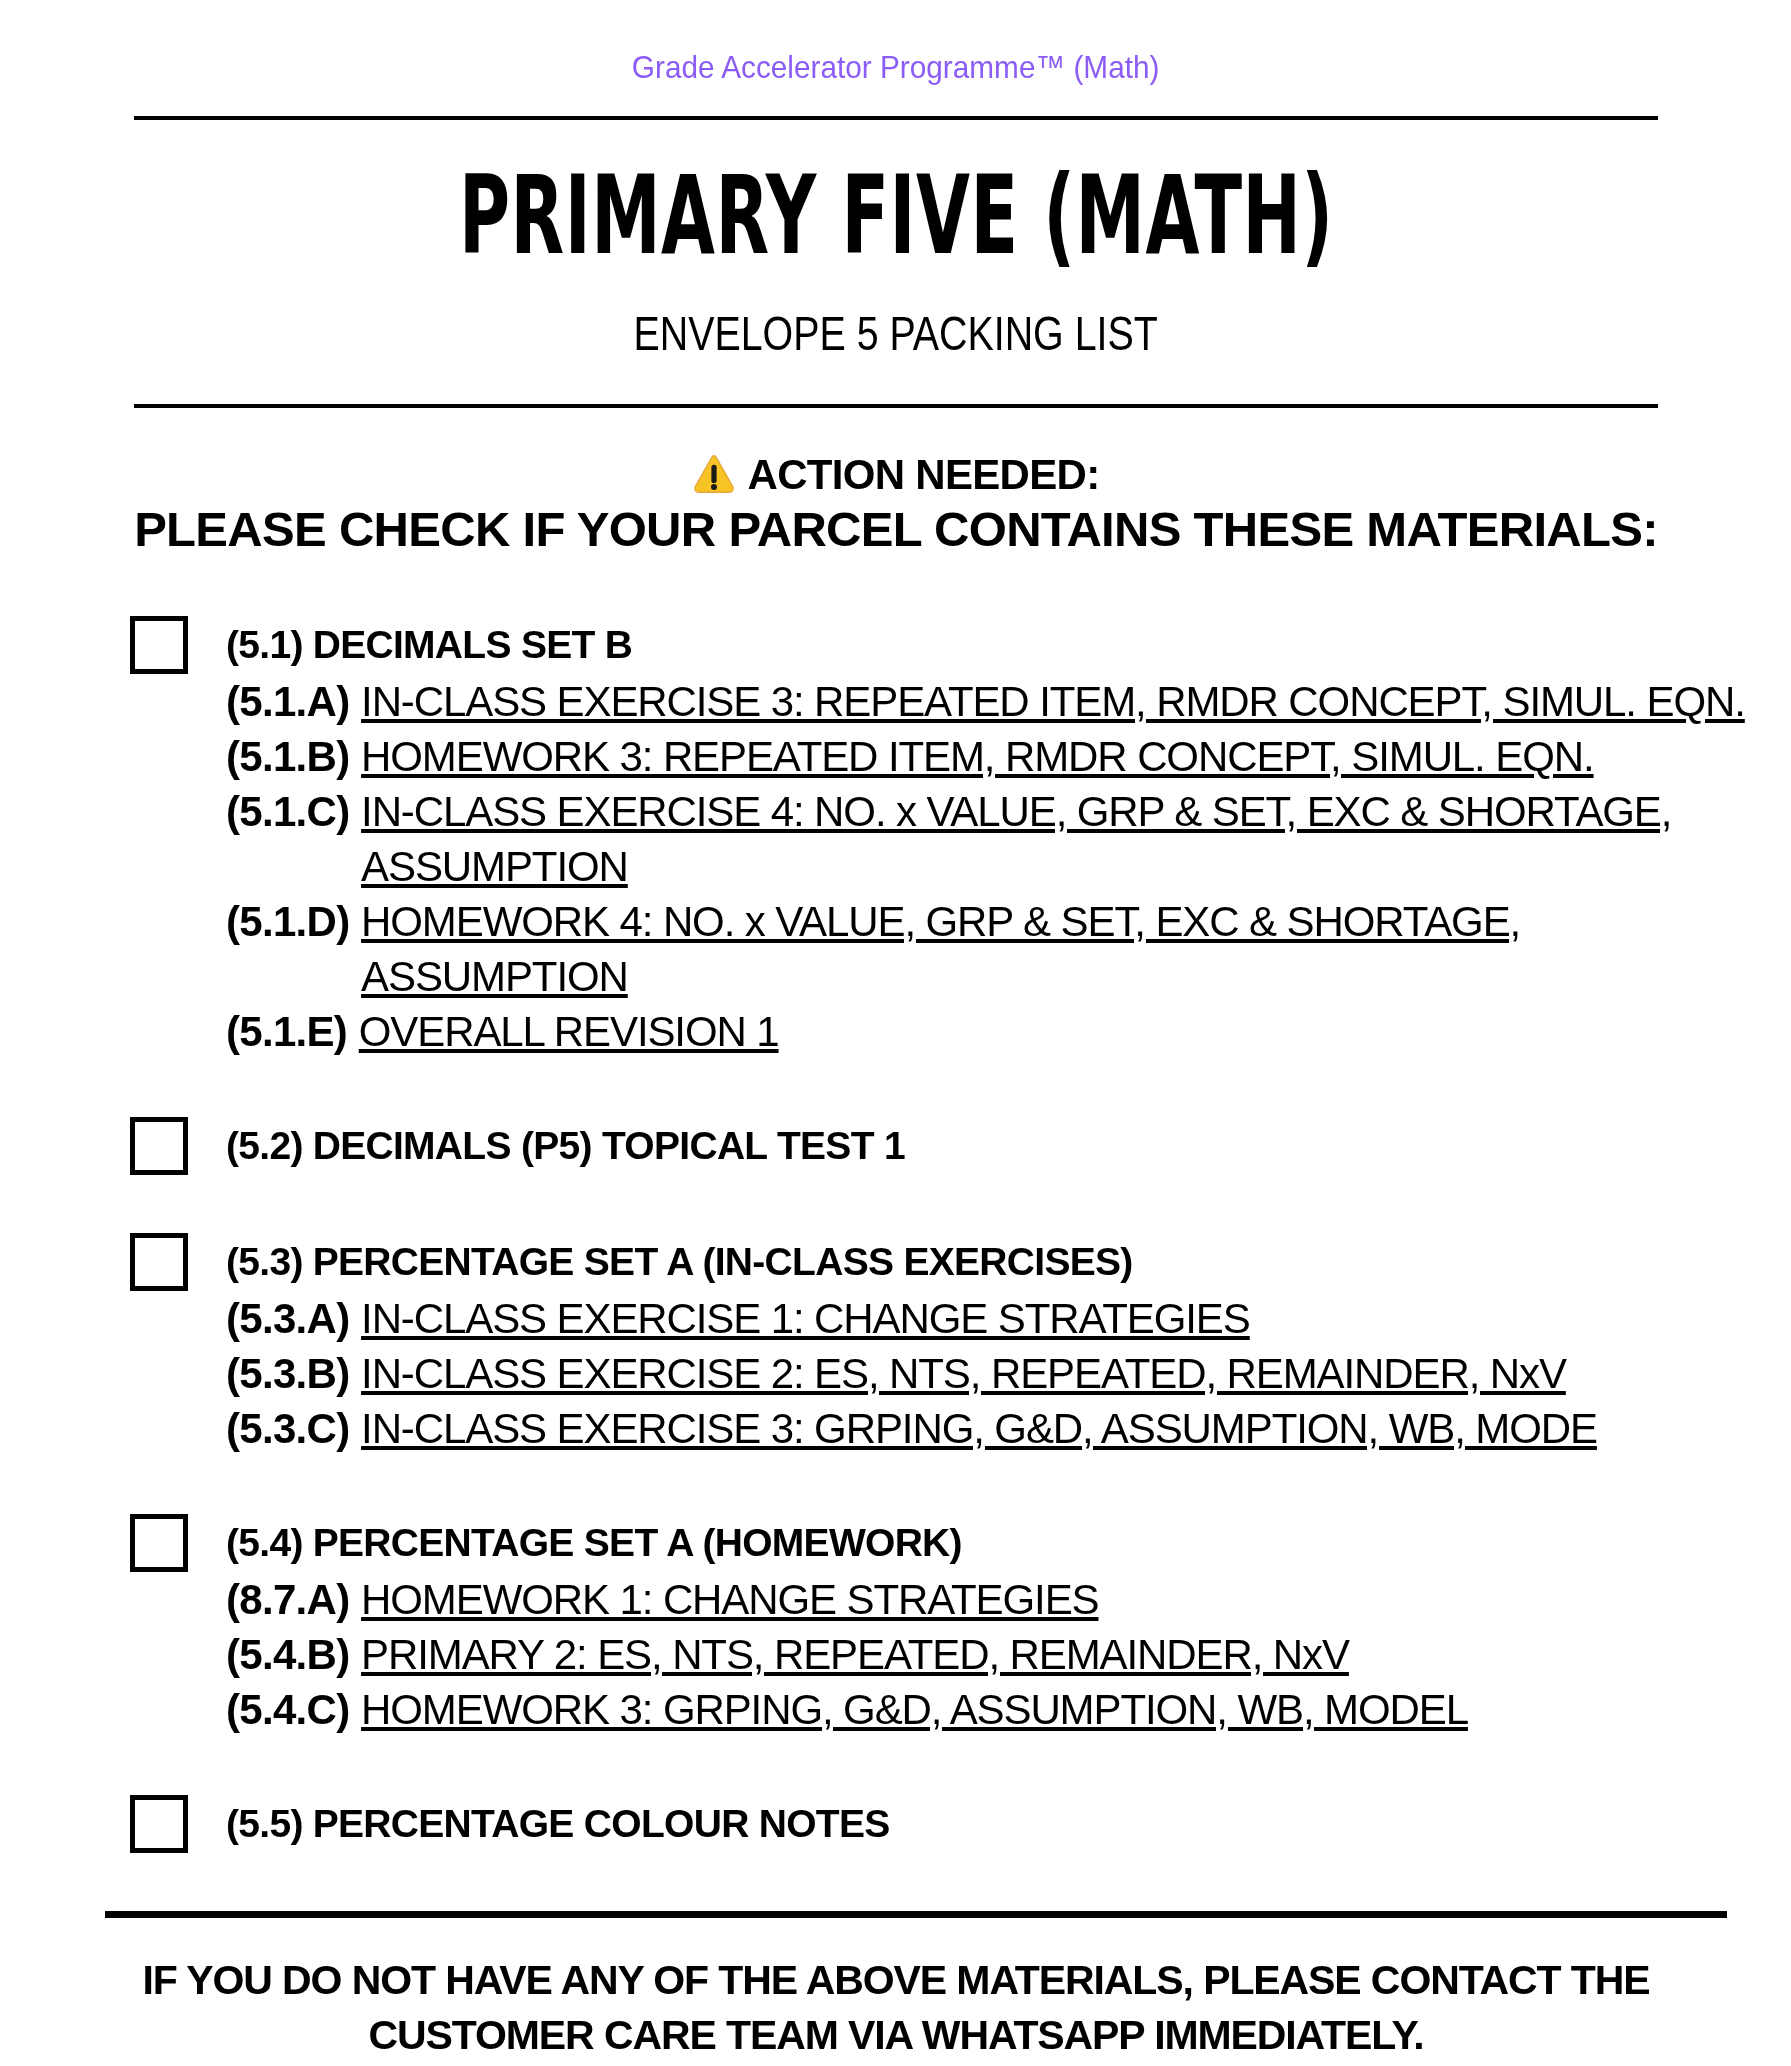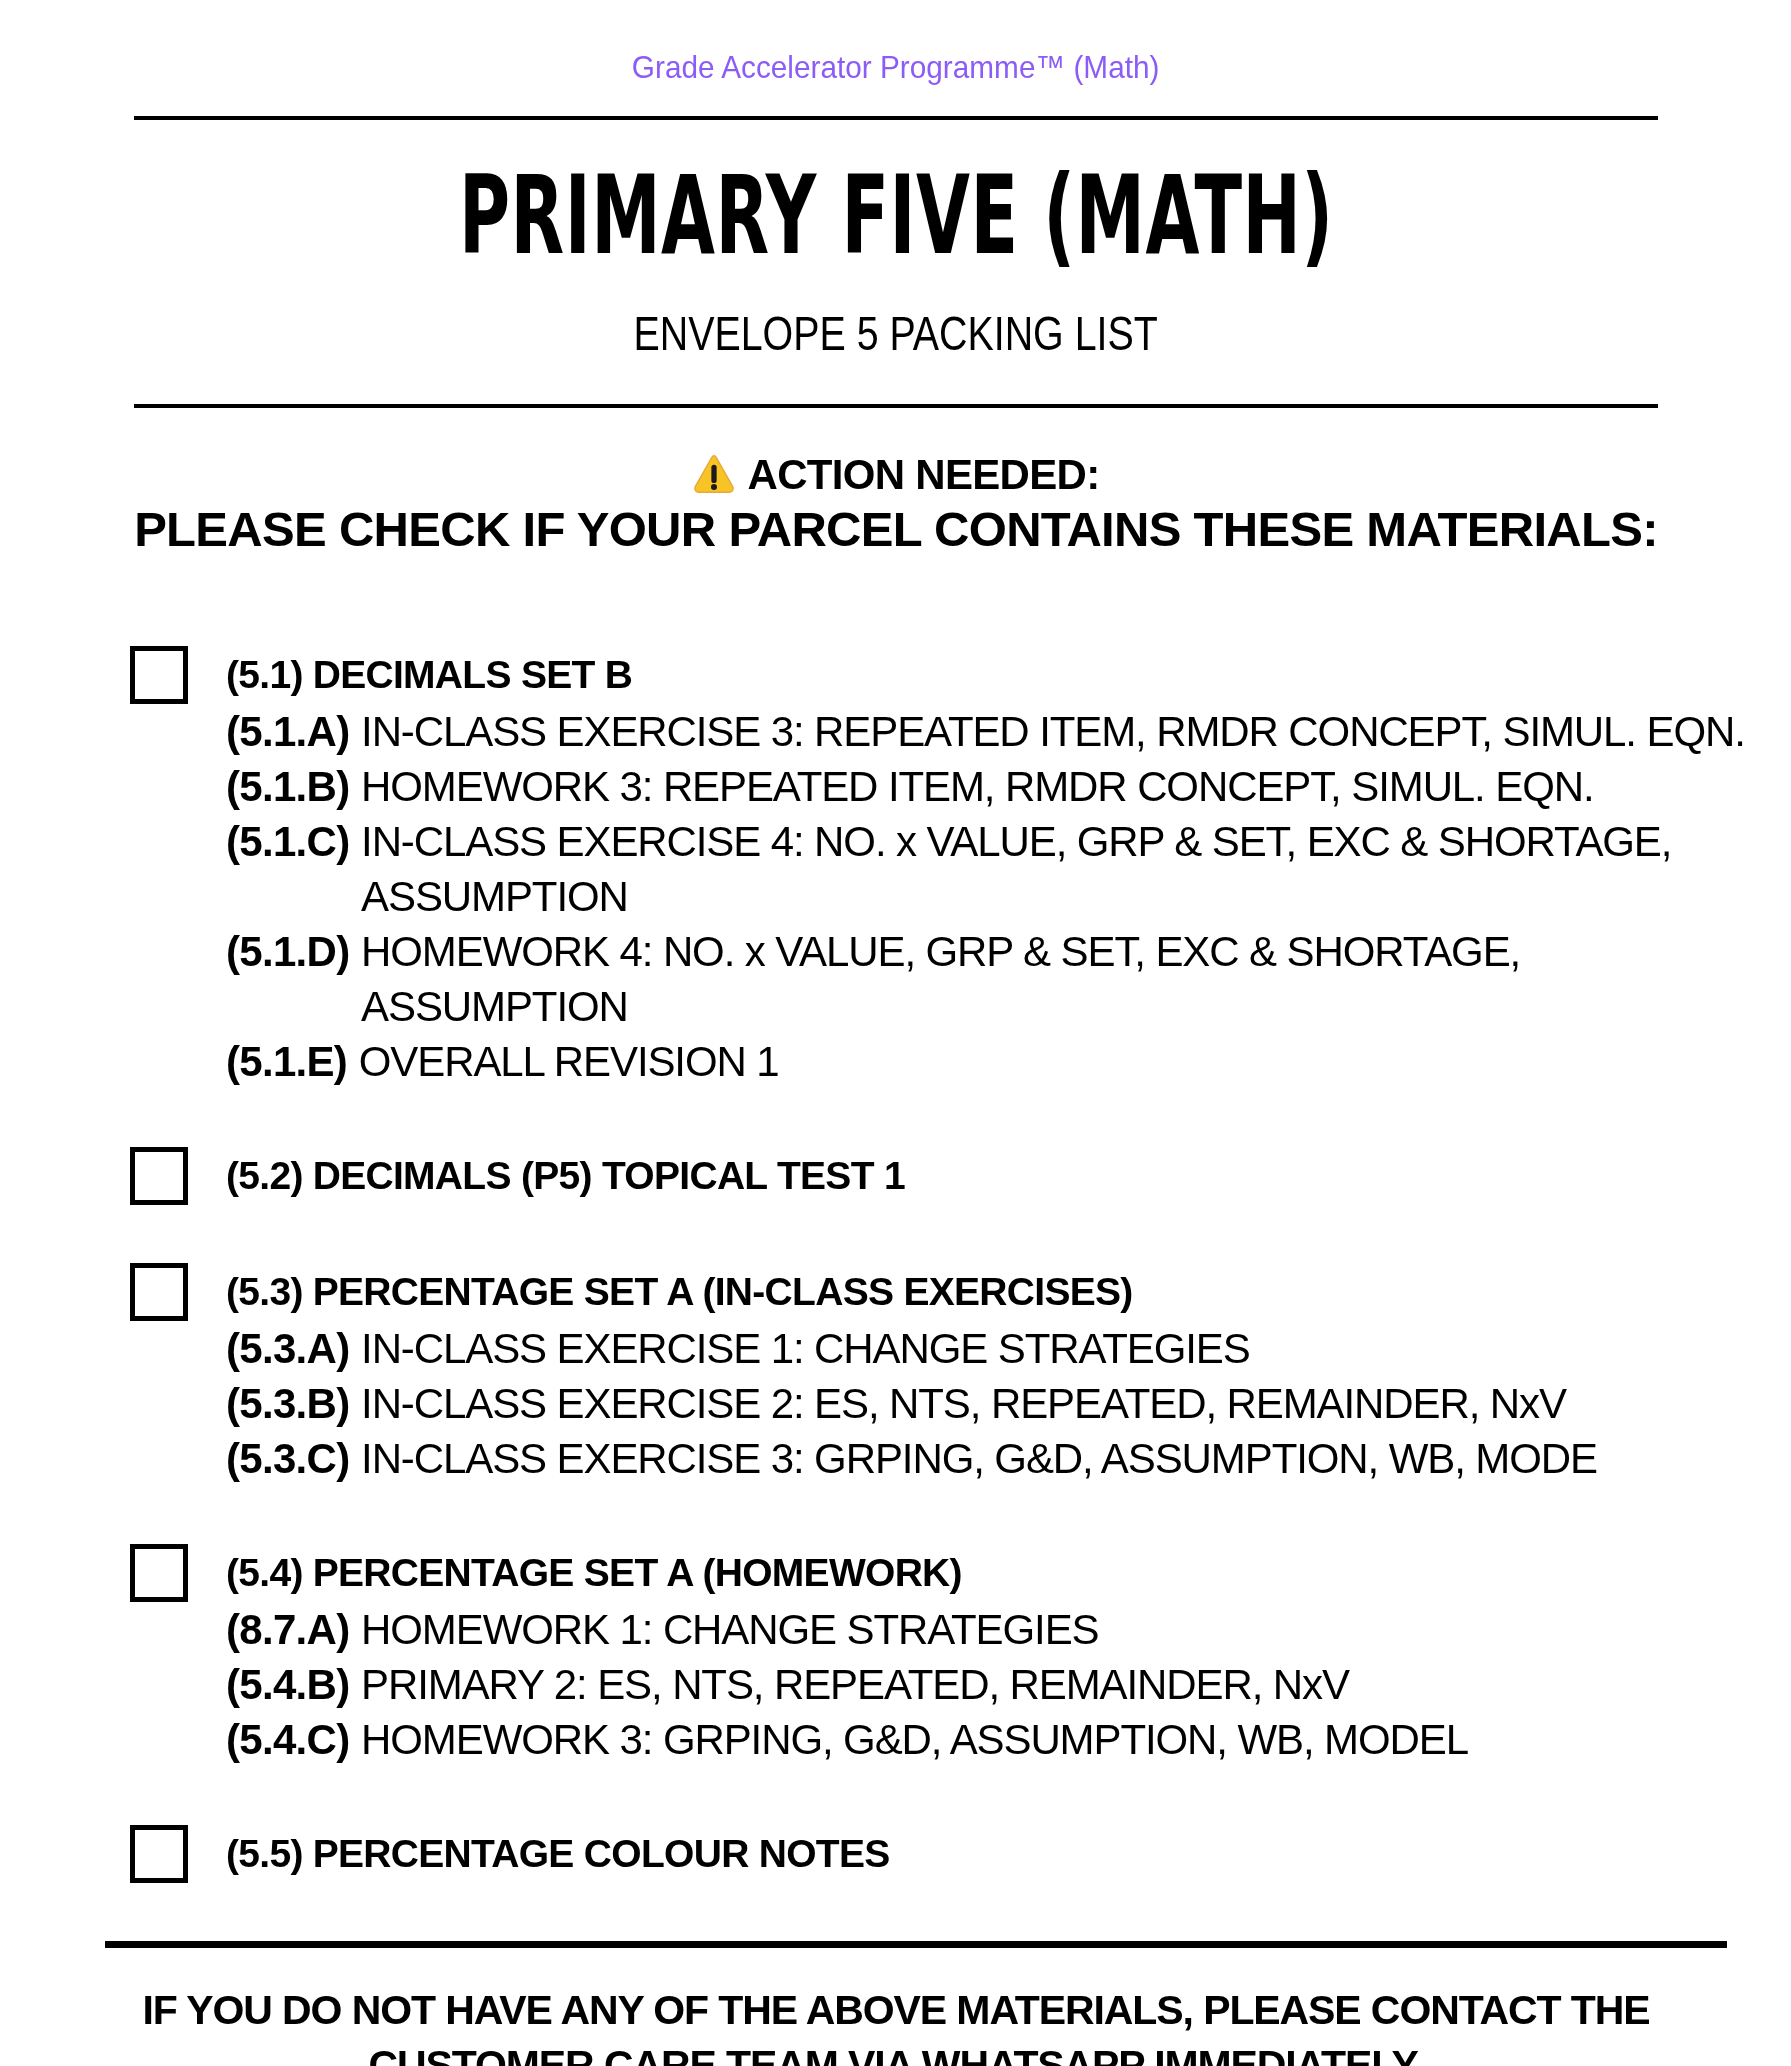--- a/index.html
+++ b/index.html
@@ -65,21 +65,21 @@
 
   .instruction {
     margin-top: 4.3px;
     text-align: center;
     font-weight: bold;
     font-size: 49px;
     line-height: 52px;
     letter-spacing: -0.7px;
   }
 
-  .sections { margin-top: 91px; padding-left: 130px; padding-right: 43px; }
+  .sections { margin-top: 61px; padding-left: 130px; padding-right: 43px; }
 
   .section { margin-bottom: 58px; }
   .section-head {
     display: flex;
     align-items: flex-start;
     gap: 38px;
   }
   .checkbox {
     width: 58px;
     height: 58px;
@@ -100,20 +100,21 @@
   .item { display: flex; font-size: 42px; line-height: 55px; }
   .item-label {
     font-weight: bold;
     letter-spacing: -0.7px;
     margin-right: 11.6px;
     white-space: nowrap;
   }
   .item-text {
     white-space: pre-line;
     letter-spacing: -1.1px;
+    text-decoration: underline;
   }
 
   .rule-bottom {
     height: 6.5px;
     margin: 33px 65px 0 105px;
   }
 
   .footer-note {
     margin-top: 35px;
     text-align: center;

